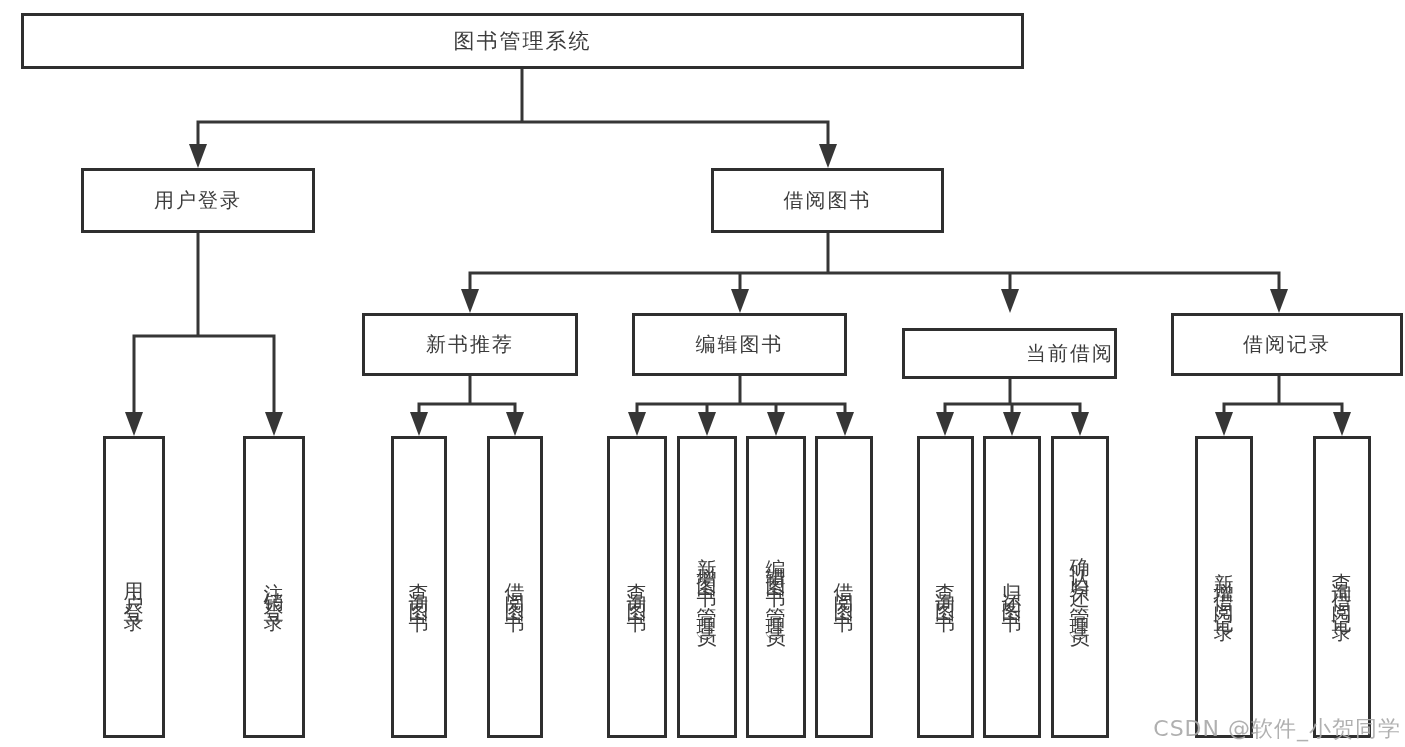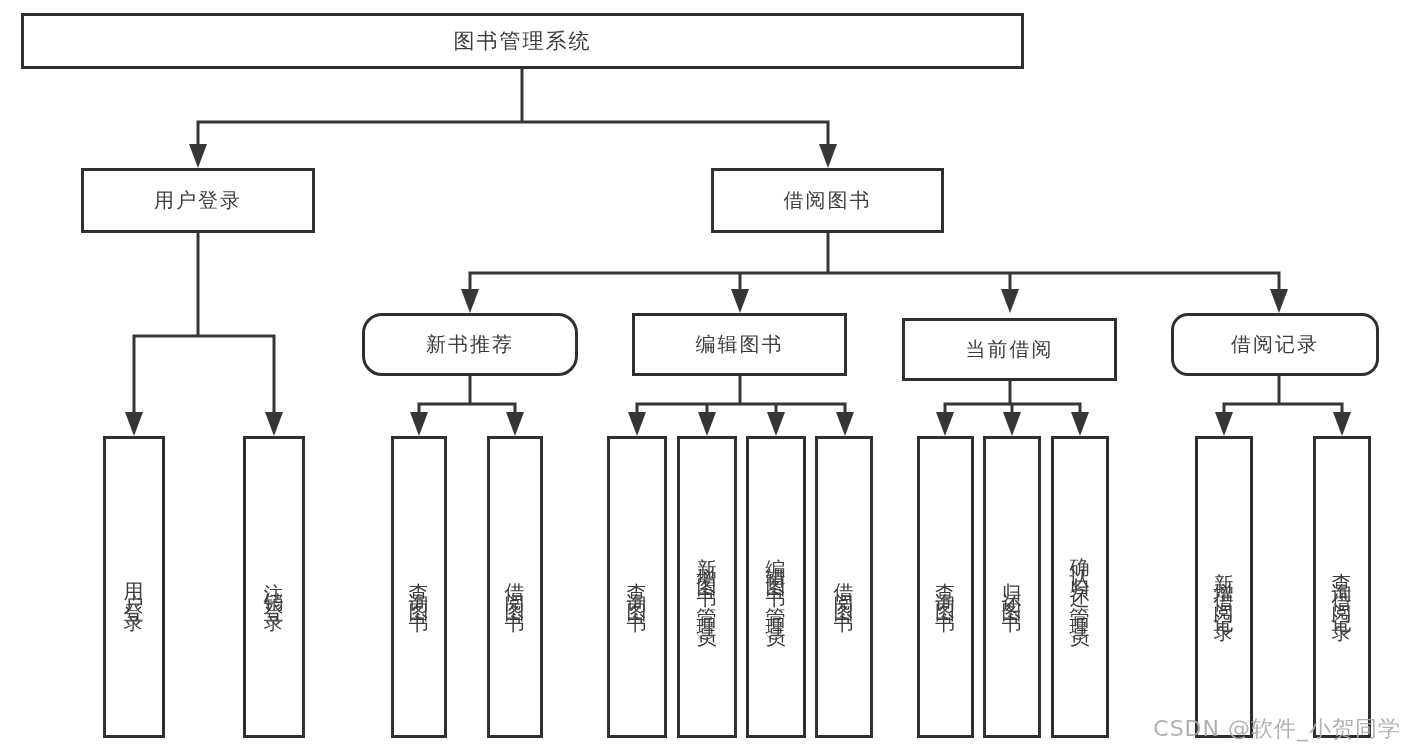--- a/index.html
+++ b/index.html
@@ -125,30 +125,30 @@
     <span class="hlabel">图书管理系统</span>
   </div>
 
   <div class="box" style="left:81px; top:168px; width:234px; height:65px;">
     <span class="hlabel">用户登录</span>
   </div>
   <div class="box" style="left:711px; top:168px; width:233px; height:65px;">
     <span class="hlabel">借阅图书</span>
   </div>
 
-  <div class="box" style="left:362px; top:313px; width:216px; height:63px;border-radius:20px;">
+  <div class="box" style="left:362px; top:313px; width:216px; height:63px;">
     <span class="hlabel">新书推荐</span>
   </div>
   <div class="box" style="left:632px; top:313px; width:215px; height:63px;">
     <span class="hlabel">编辑图书</span>
   </div>
-  <div class="box" style="left:902px; top:318px; width:215px; height:63px;">
+  <div class="box" style="left:902px; top:328px; width:215px; height:51px;justify-content:flex-end;">
     <span class="hlabel">当前借阅</span>
   </div>
-  <div class="box" style="left:1171px; top:313px; width:208px; height:63px;border-radius:17px;">
+  <div class="box" style="left:1171px; top:313px; width:232px; height:63px;">
     <span class="hlabel">借阅记录</span>
   </div>
 
   <div class="box" style="left:103px; top:436px; width:62px; height:302px;">
     <span class="vlabel">用户登录</span>
   </div>
   <div class="box" style="left:243px; top:436px; width:62px; height:302px;">
     <span class="vlabel">注销登录</span>
   </div>
 

